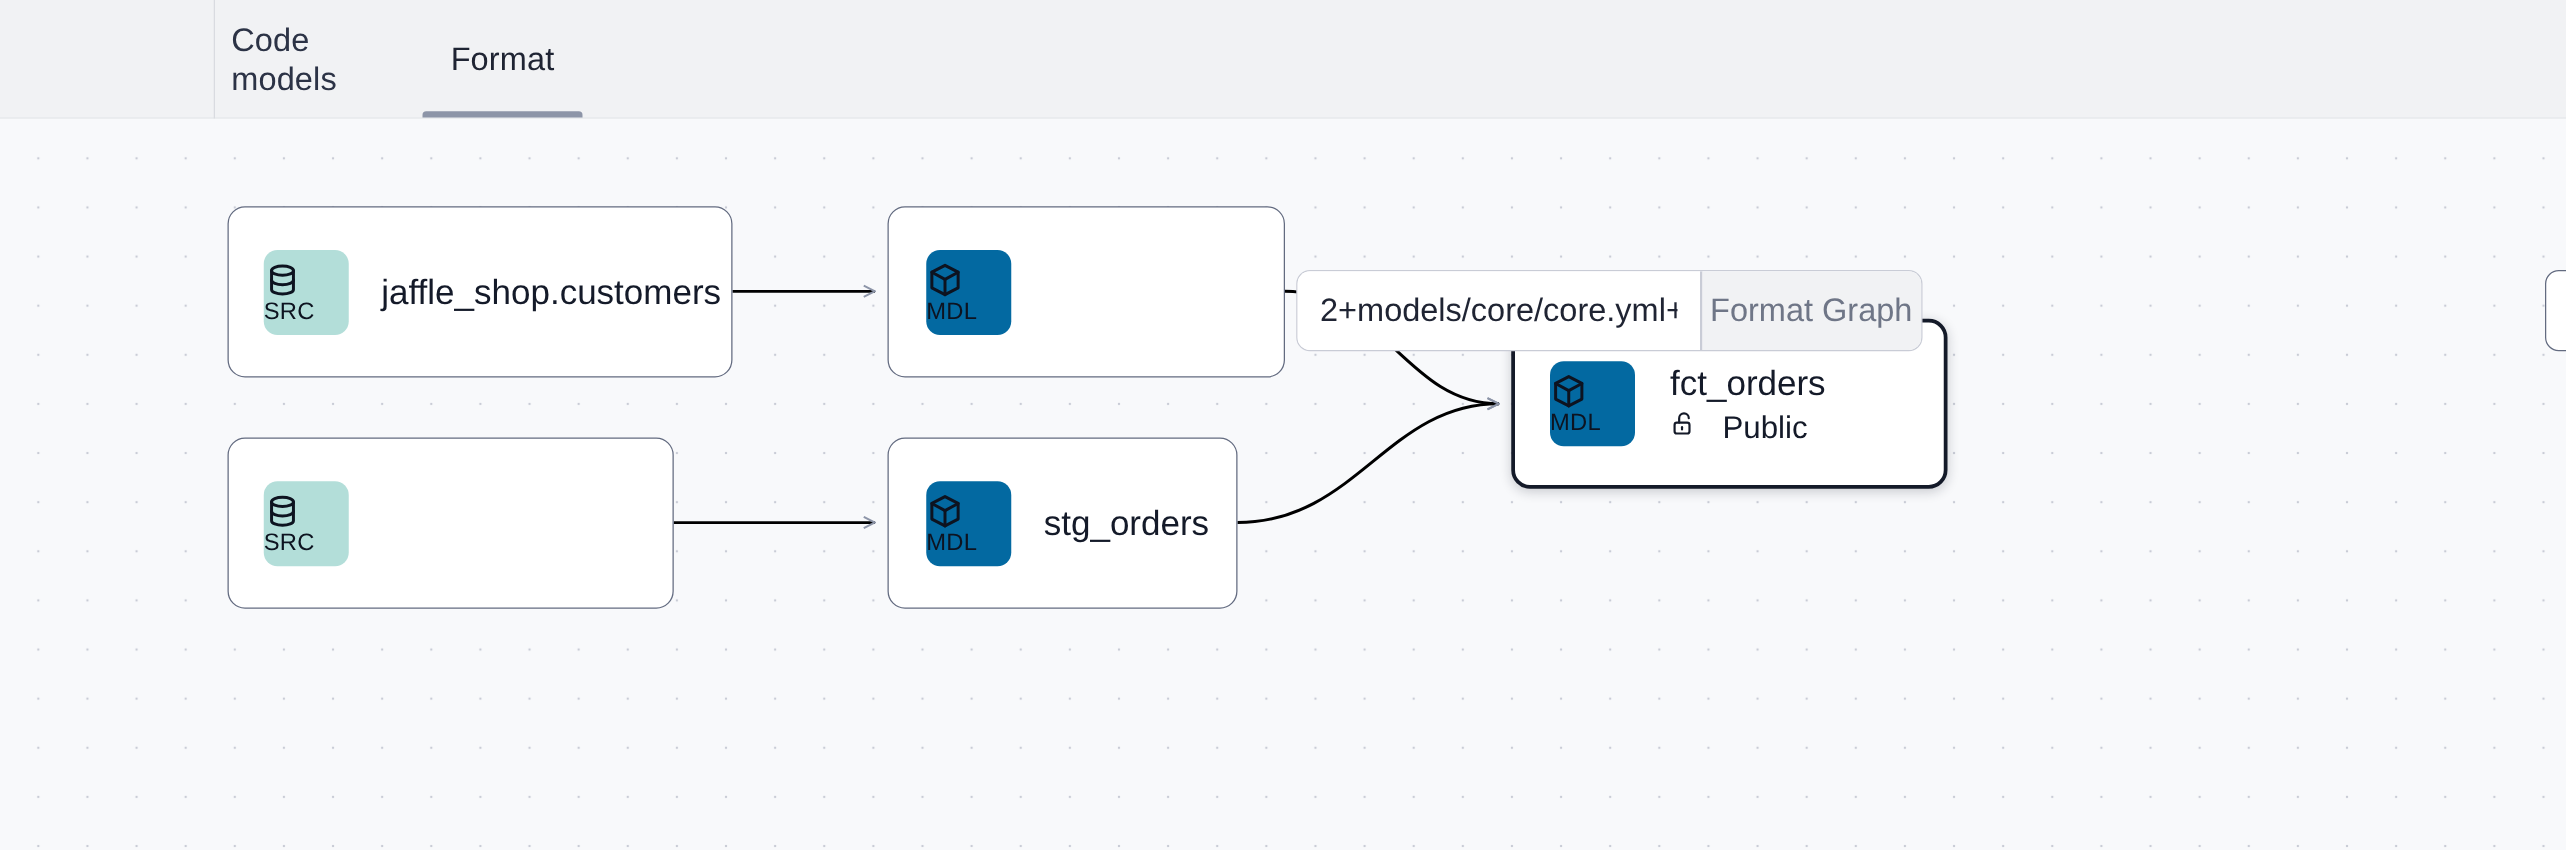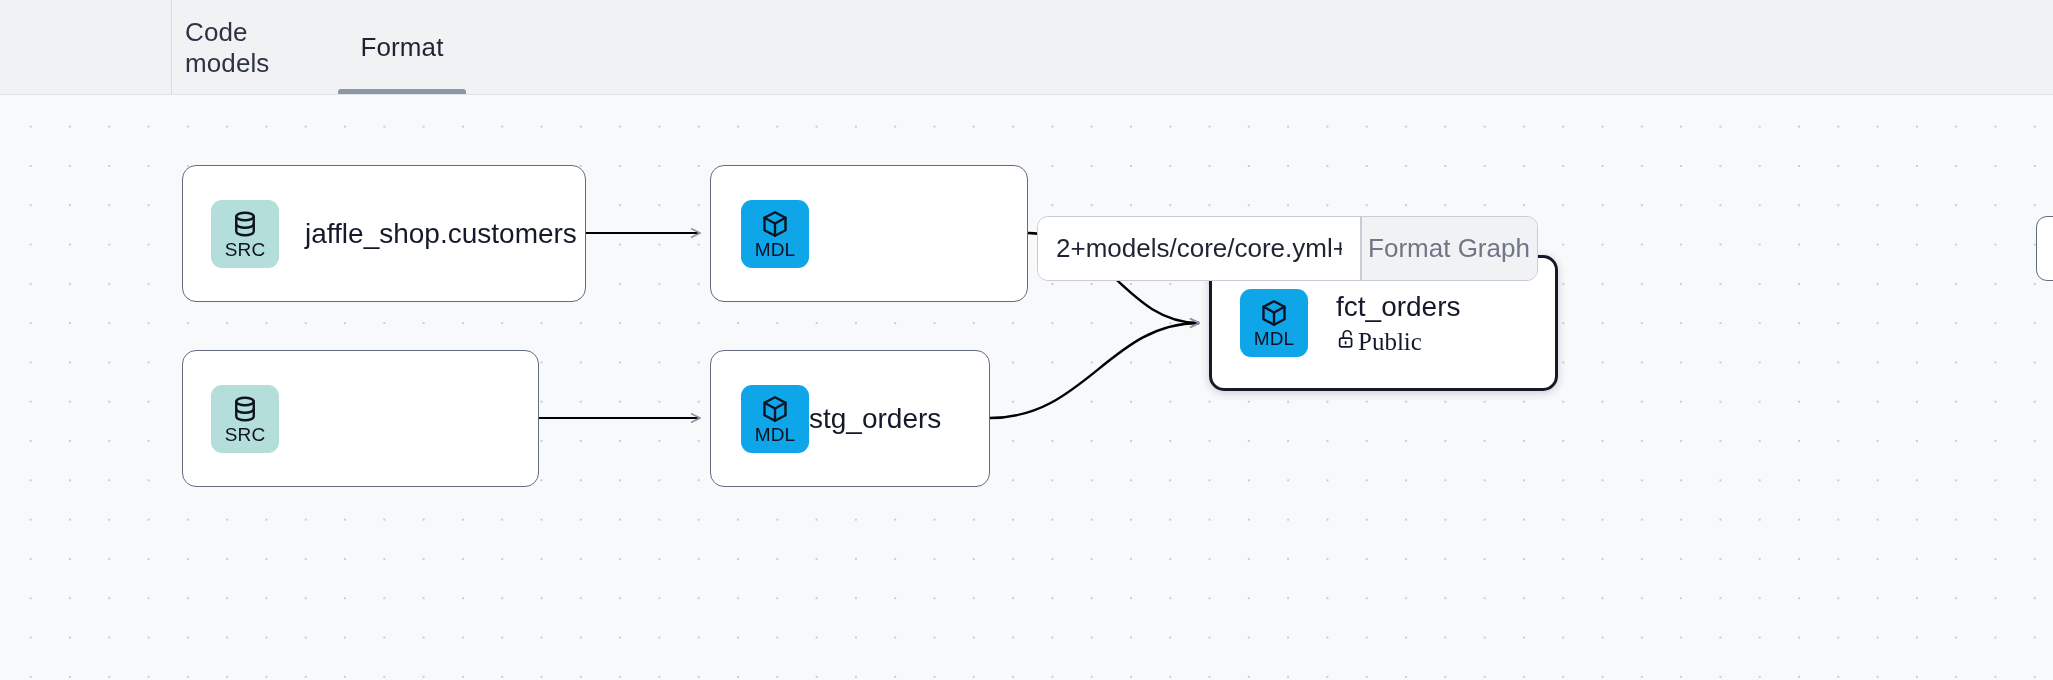--- a/index.html
+++ b/index.html
@@ -70,59 +70,58 @@
     border:3.2px solid #141a29;
     box-shadow:0 2px 9px rgba(20,26,41,.20);
     border-radius:15px;
   }
 
   .badge {
     flex:0 0 auto;
     width:68px; height:68px;
     border-radius:11px;
     display:flex; flex-direction:column;
-    align-items:center; justify-content:center;
+    align-items:flex-start; justify-content:center;
     gap:1px;
   }
   .badge.src { background:#b3ded9; }
-  .badge.mdl { background:#0ea5e9; }
+  .badge.mdl { background:#0369a1; }
   .badge svg { display:block; }
   .badge-text {
     font-size:19px; line-height:19px; color:#0d1320;
     font-family:"Liberation Sans", sans-serif; letter-spacing:0.2px;
   }
 
   .node-body { display:flex; flex-direction:column; justify-content:center; }
   .node-title {
     font-size:28px; line-height:34px; color:#141a29; white-space:nowrap;
     font-family:"Liberation Sans", sans-serif;
   }
   .node-sub {
-    display:flex; align-items:center; gap:0;
+    display:flex; align-items:center; gap:20px;
     font-size:25px; line-height:30px; color:#141a29; white-space:nowrap;
     margin-top:3px;
-    font-family:Liberation Serif, serif;
   }
 
   
   #n-src-customers { left:182px; top:70px;  width:404px; height:137px; }
   #n-src-customers .badge { margin-left:28px; }
   #n-src-customers .node-body { margin-left:26px; }
 
   #n-src-orders    { left:182px; top:255px; width:357px; height:137px; }
   #n-src-orders .badge { margin-left:28px; }
   #n-src-orders .node-body { margin-left:26px; }
 
   #n-stg-customers { left:710px; top:70px;  width:318px; height:137px; }
   #n-stg-customers .badge { margin-left:30px; }
   #n-stg-customers .node-body { margin-left:26px; }
 
   #n-stg-orders    { left:710px; top:255px; width:280px; height:137px; }
   #n-stg-orders .badge { margin-left:30px; }
-  #n-stg-orders .node-body { }
+  #n-stg-orders .node-body { margin-left:26px; }
 
   #n-fct-orders    { left:1209px; top:160px; width:349px; height:136px; }
   #n-fct-orders .badge { margin-left:28px; }
   #n-fct-orders .node-body { margin-left:28px; }
 
   
   .ctrl-group {
     position:absolute; left:1037px; top:121px;
     height:65px; display:flex; align-items:stretch;
     border:1.5px solid #c9ccd6;

